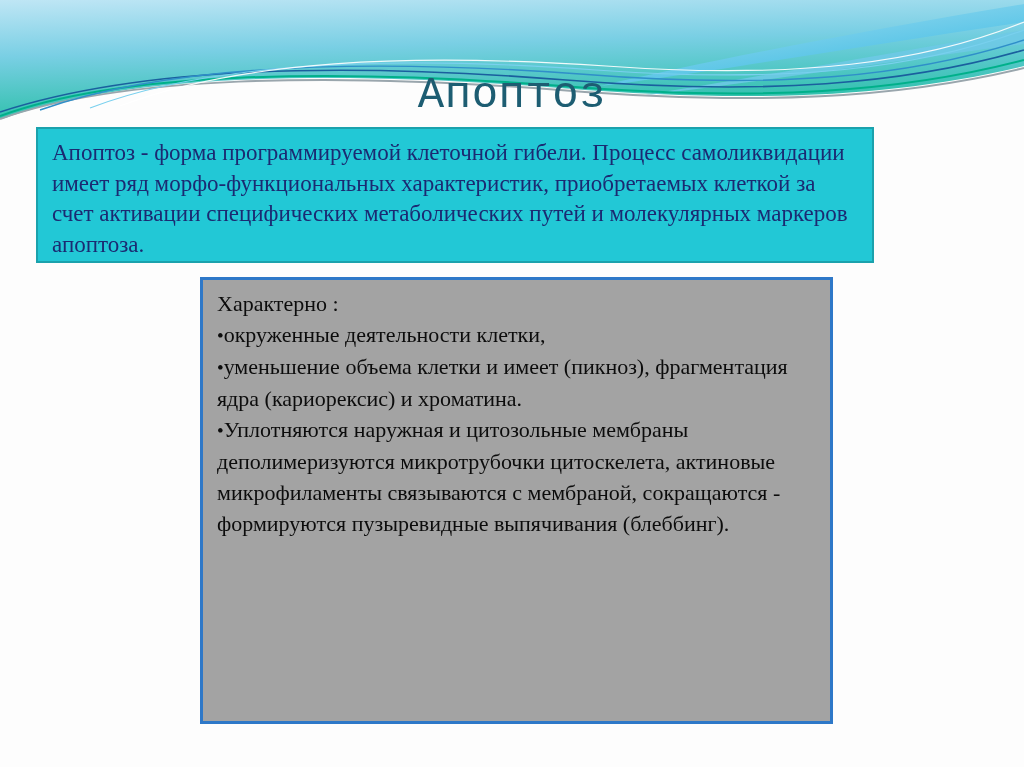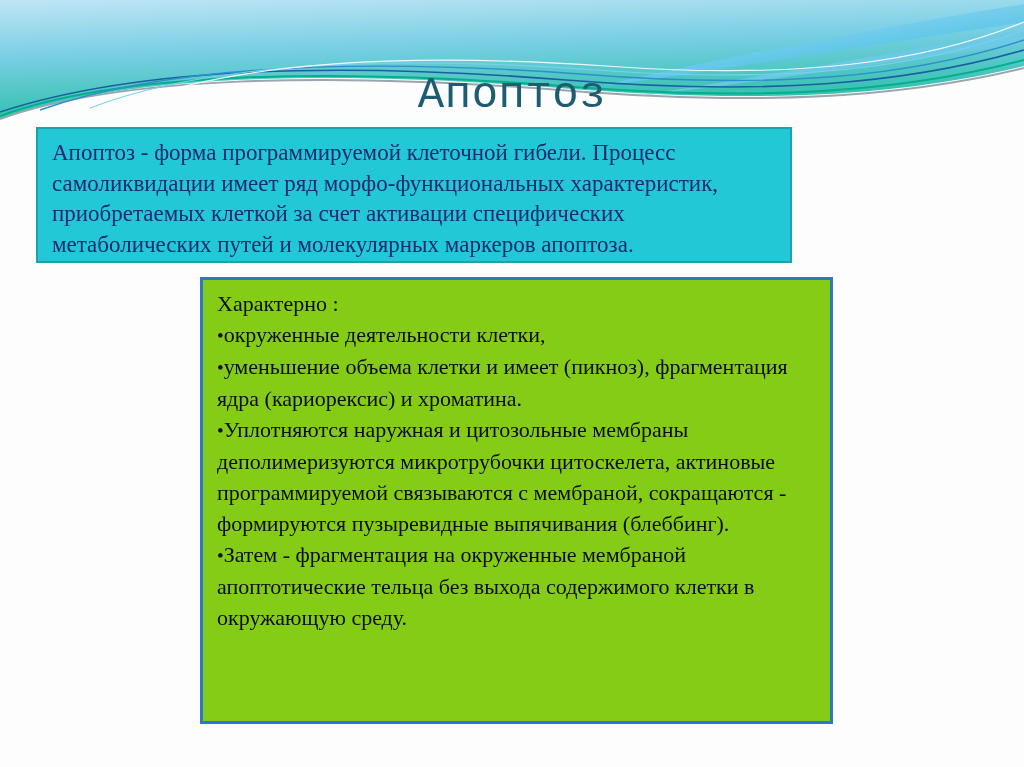--- a/index.html
+++ b/index.html
@@ -45,21 +45,21 @@
     color: #1d5d72;
     letter-spacing: 0.5px;
     white-space: nowrap;
   }
 
   
   #intro-box {
     position: absolute;
     left: 36px;
     top: 127px;
-    width: 756px;
+    width: 838px;
     height: 136px;
     box-sizing: border-box;
     background: #22c8d6;
     border: 2px solid #1ba2ad;
     padding: 9px 14px 0 14px;
   }
   #intro-text {
     font-family: "Liberation Serif", "DejaVu Serif", serif;
     font-size: 23px;
     line-height: 30.5px;
@@ -69,21 +69,21 @@
   }
 
   
   #details-box {
     position: absolute;
     left: 200px;
     top: 277px;
     width: 633px;
     height: 447px;
     box-sizing: border-box;
-    background: #84cc16;
+    background: #a3a3a3;
     border: 3px solid #2e78c8;
     padding: 8px 10px 0 14px;
   }
   #details-heading {
     font-family: "Liberation Serif", "DejaVu Serif", serif;
     font-size: 22px;
     line-height: 31px;
     color: #0c0c0c;
     margin: 0;
   }
@@ -146,18 +146,17 @@
 
   <div id="intro-box">
     <p id="intro-text">Апоптоз - форма программируемой клеточной гибели. Процесс самоликвидации имеет ряд морфо-функциональных характеристик, приобретаемых клеткой за счет активации специфических метаболических путей и молекулярных маркеров апоптоза.</p>
   </div>
 
   <div id="details-box">
     <p id="details-heading">Характерно :</p>
     <ul id="details-list">
         <li><span class="bullet-mark">•</span><span>окруженные деятельности клетки,</span></li>
         <li><span class="bullet-mark">•</span><span>уменьшение объема клетки и имеет (пикноз), фрагментация ядра (кариорексис) и хроматина.</span></li>
-        <li><span class="bullet-mark">•</span><span>Уплотняются наружная и цитозольные мембраны деполимеризуются микротрубочки цитоскелета, актиновые программируемой связываются с мембраной, сокращаются - формируются пузыревидные выпячивания (блеббинг).</span></li>
-        <li><span class="bullet-mark">•</span><span>Затем - фрагментация на окруженные мембраной апоптотические тельца без выхода содержимого клетки в окружающую среду.</span></li>
+        <li><span class="bullet-mark">•</span><span>Уплотняются наружная и цитозольные мембраны деполимеризуются микротрубочки цитоскелета, актиновые микрофиламенты связываются с мембраной, сокращаются - формируются пузыревидные выпячивания (блеббинг).</span></li>
       </ul>
   </div>
 
 </div>
 
 </body></html>

